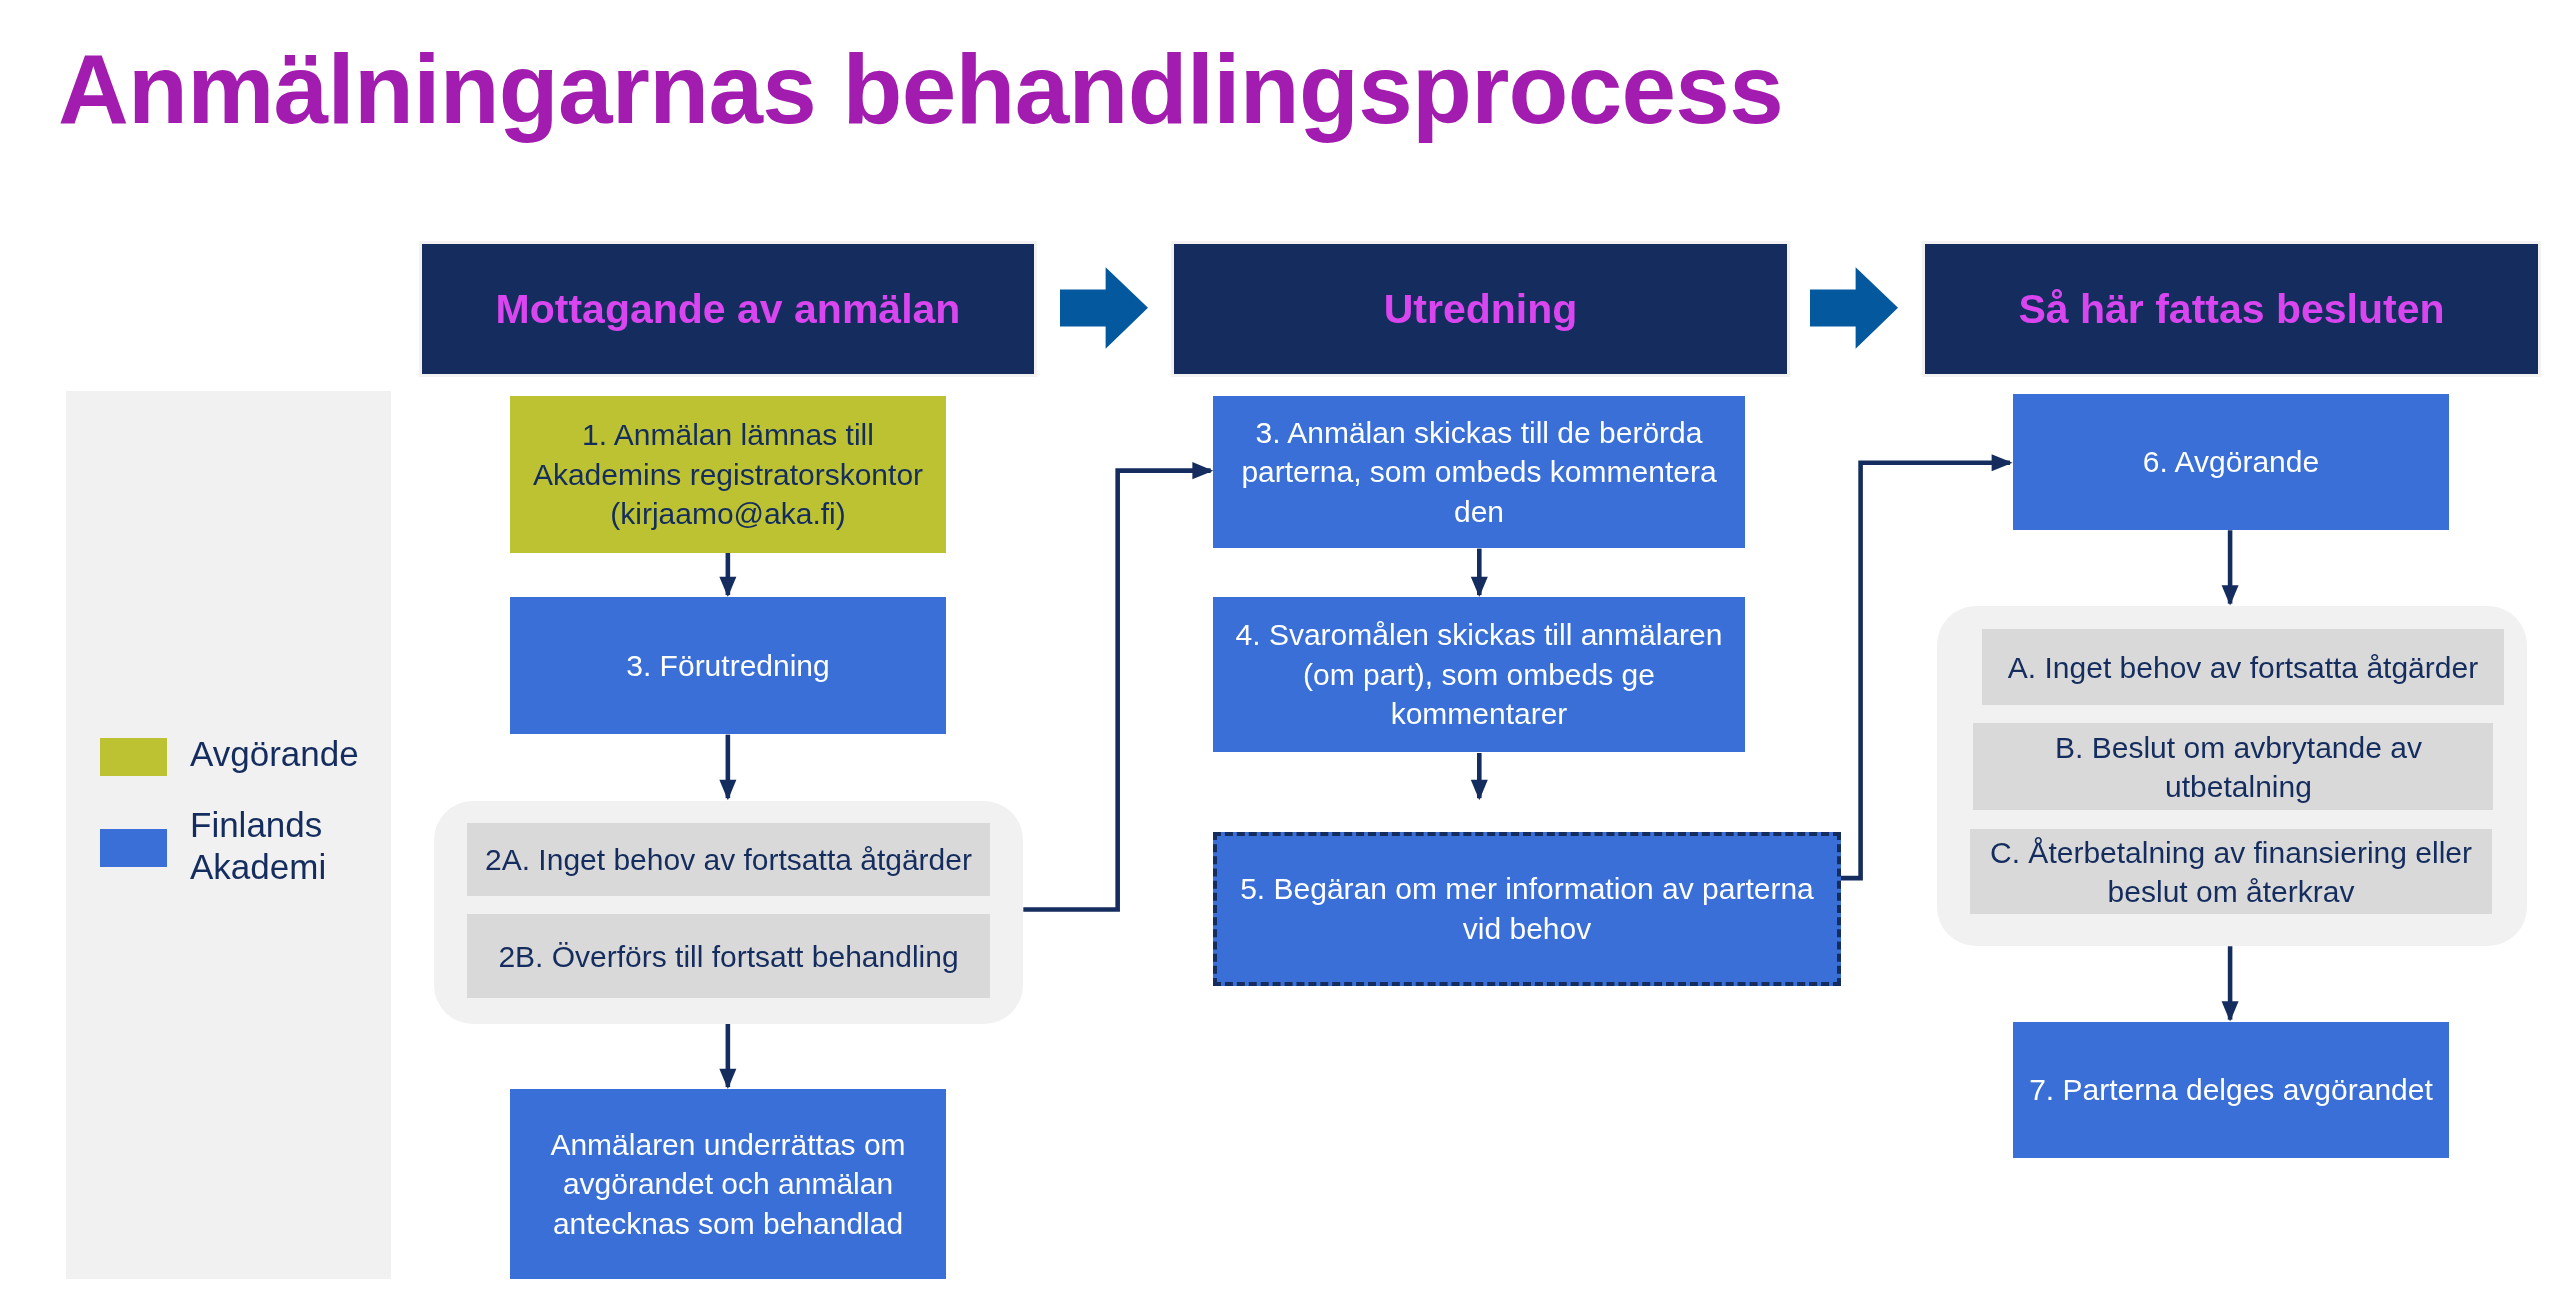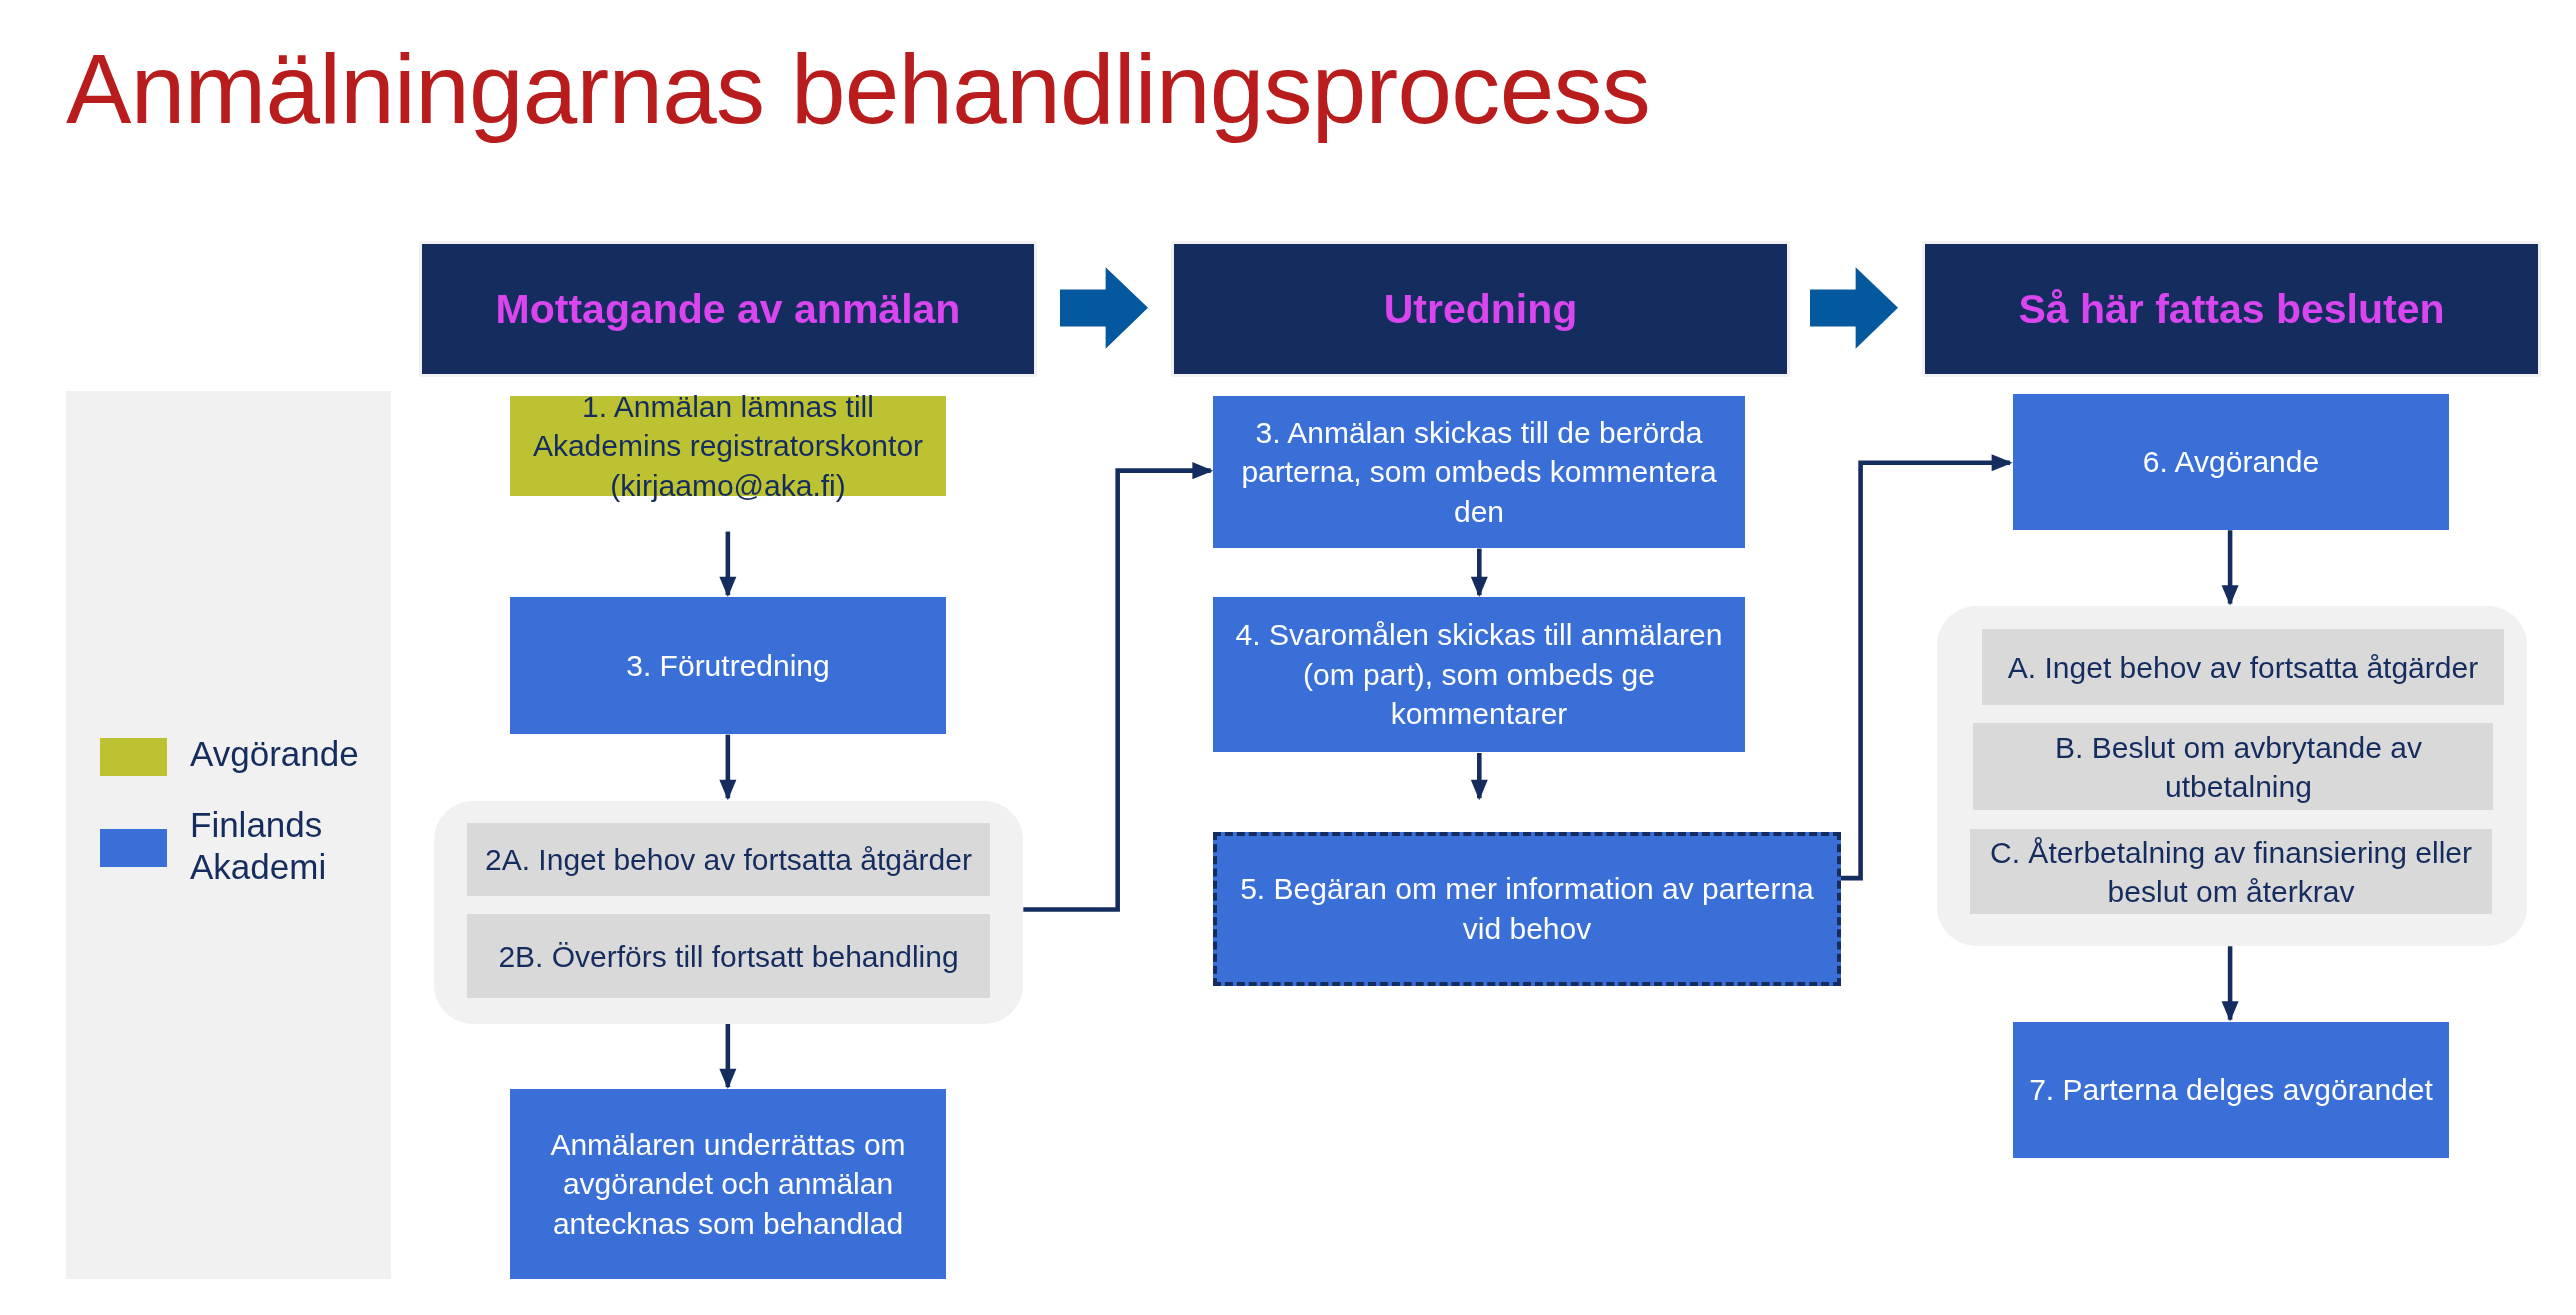--- a/index.html
+++ b/index.html
@@ -3,21 +3,21 @@
 <meta charset="utf-8">
 <style>
   html, body { margin: 0; padding: 0; }
   body {
     width: 2576px; height: 1316px; position: relative; overflow: hidden;
     background: #ffffff;
     font-family: "Liberation Sans", "DejaVu Sans", sans-serif;
   }
   .abs { position: absolute; box-sizing: border-box; }
   .title {
-    left: 66px; top: 31px; font-size: 98px; font-weight: normal; color: #b91c1c;
+    left: 58px; top: 31px; font-size: 98px; font-weight: bold; color: #a21caf;
     letter-spacing: -0.7px; white-space: nowrap; line-height: 1.2;
   }
   .hdr {
     background: #152d5e; color: #d946ef; font-weight: bold; font-size: 41px;
     display: flex; align-items: center; justify-content: center; text-align: center;
     border: 3.9px solid #f2f2f2;
   }
   .box {
     background: #3a6fd8; color: #fff; font-size: 30px; line-height: 1.32;
     display: flex; align-items: center; justify-content: center; text-align: center;
@@ -91,21 +91,21 @@
     <polygon points="1098,1631 1124,1631 1111,1662"></polygon>
     <polygon points="1820,705 1820,731 1852,718"></polygon>
     <polygon points="2245,880 2271,880 2258,911"></polygon>
     <polygon points="2245,1190 2271,1190 2258,1221"></polygon>
     <polygon points="3040,693 3040,719 3072,706"></polygon>
     <polygon points="3391,893 3417,893 3404,924"></polygon>
     <polygon points="3391,1528 3417,1528 3404,1559"></polygon>
   </g>
 </svg>
 
-<div class="abs box reporter" style="left:510px;top:396px;width:436px;height:100px;">1. Anmälan lämnas till Akademins registratorskontor (kirjaamo@aka.fi)</div>
+<div class="abs box reporter" style="left:510px;top:396px;width:436px;height:157px;">1. Anmälan lämnas till Akademins registratorskontor (kirjaamo@aka.fi)</div>
 <div class="abs box" style="left:510px;top:597px;width:436px;height:137px;">3. Förutredning</div>
 <div class="abs group" style="left:434px;top:801px;width:589px;height:223px;">
   <div class="abs opt" style="left:33px;top:21.6px;width:523px;height:73px;">2A. Inget behov av fortsatta åtgärder</div>
   <div class="abs opt" style="left:33px;top:113px;width:523px;height:84px;">2B. Överförs till fortsatt behandling</div>
 </div>
 <div class="abs box" style="left:510px;top:1089px;width:436px;height:190px;">Anmälaren underrättas om avgörandet och anmälan antecknas som behandlad</div>
 
 <div class="abs box" style="left:1213px;top:396px;width:532px;height:152px;">3. Anmälan skickas till de berörda parterna, som ombeds kommentera den</div>
 <div class="abs box" style="left:1213px;top:597px;width:532px;height:155px;">4. Svaromålen skickas till anmälaren (om part), som ombeds ge kommentarer</div>
 <div class="abs box dashed" style="left:1213px;top:832px;width:628px;height:154px;">5. Begäran om mer information av parterna vid behov</div>

